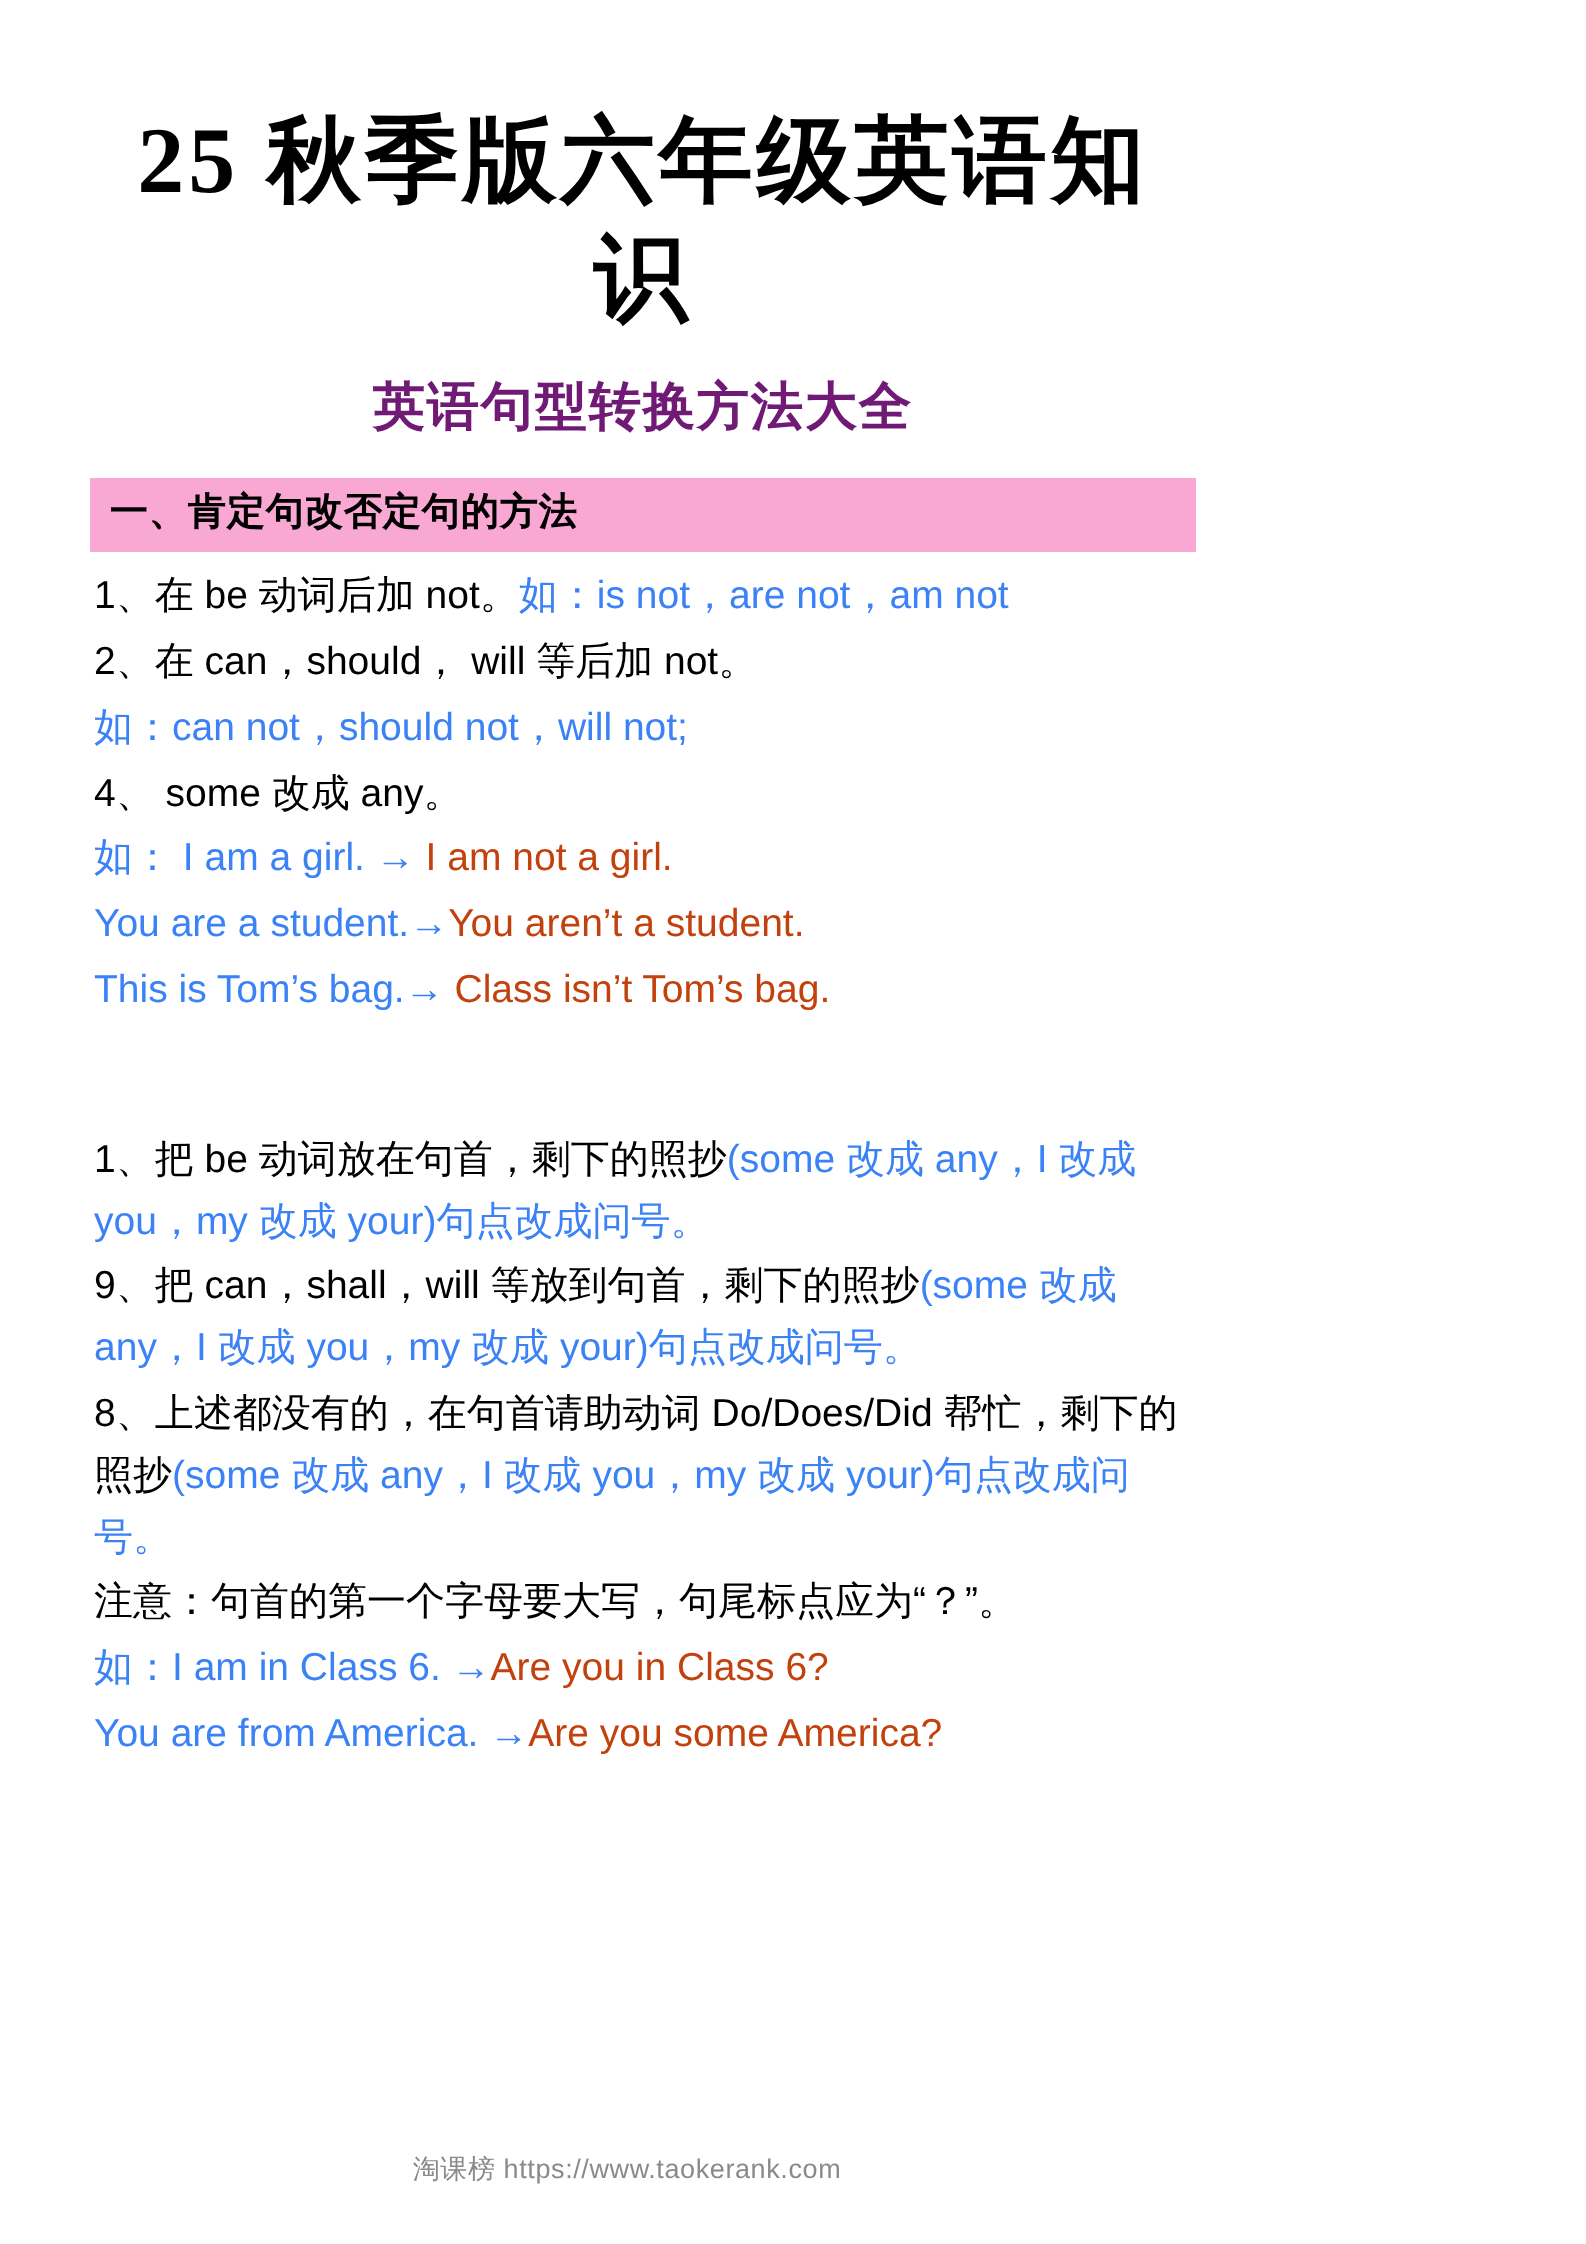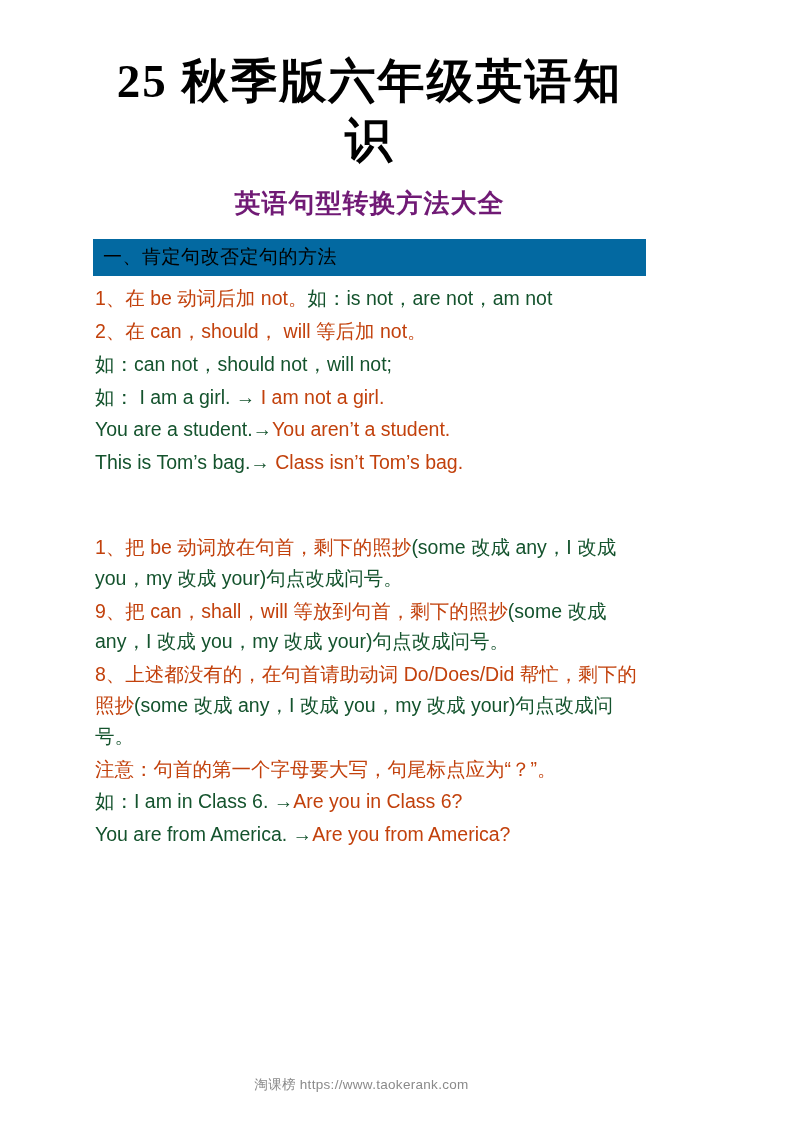--- a/index.html
+++ b/index.html
@@ -13,21 +13,20 @@
     font-family: "Liberation Sans", "DejaVu Sans", sans-serif;
     color: #000000;
     overflow: hidden;
   }
   .page {
     position: relative;
     width: 643px;
     height: 1122px;
     box-sizing: border-box;
     padding: 0 45px;
-    margin-left: 48px;
   }
   .doc-title {
     margin: 0;
     padding-top: 52px;
     text-align: center;
     font-family: "Liberation Serif", "DejaVu Serif", serif;
     font-weight: bold;
     font-size: 47px;
     letter-spacing: 2px;
     color: #000000;
@@ -40,46 +39,46 @@
     font-family: "Liberation Serif", "DejaVu Serif", serif;
     font-weight: bold;
     font-size: 26px;
     letter-spacing: 1px;
     color: #701a75;
   }
   .section {
     margin-top: 18px;
   }
   .section-header {
-    background: #0369a1;
-    font-weight: normal;
+    background: #f9a8d4;
+    font-weight: bold;
     font-size: 19px;
     color: #000000;
     padding: 7px 10px 8px 10px;
     line-height: 1.2;
     letter-spacing: 0.5px;
   }
   .lines {
     padding-top: 6px;
   }
   .line {
     font-size: 19.5px;
     line-height: 1.58;
     color: #000000;
     padding: 1px 2px;
     word-break: break-word;
   }
   .line .red {
-    color: #c2410c;
+    color: #000000;
   }
   .line .blue {
     color: #c2410c;
   }
   .line .black {
-    color: #14532d;
+    color: #3b82f6;
   }
   .gap {
     height: 28px;
   }
   .footer {
     position: absolute;
     left: 0;
     right: 16px;
     bottom: 28px;
     text-align: center;
@@ -96,32 +95,33 @@
   <h1 class="doc-title">25 秋季版六年级英语知识</h1>
   <div class="doc-subtitle">英语句型转换方法大全</div>
 
   <div id="sections-root">
       <div class="section">
         <div class="section-header">一、肯定句改否定句的方法</div>
         <div class="lines">
           <div class="line"><span class="red">1、在 be 动词后加 not。</span><span class="black">如：is not，are not，am not</span></div>
           <div class="line"><span class="red">2、在 can，should，  will 等后加 not。</span></div>
           <div class="line"><span class="black">如：can not，should not，will not;</span></div>
+          <div class="line"><span class="red">4、 some 改成 any。</span></div>
           <div class="line"><span class="black">如： I am a girl. → </span><span class="blue">I am not a girl.</span></div>
           <div class="line"><span class="black">You are a student.→</span><span class="blue">You aren’t a student.</span></div>
           <div class="line"><span class="black">This is Tom’s bag.→ </span><span class="blue">Class isn’t Tom’s bag.</span></div>
         </div>
       </div>
       <div class="gap"></div>
       <div class="section">
         <div class="lines">
           <div class="line"><span class="red">1、把 be 动词放在句首，剩下的照抄</span><span class="black">(some  改成 any，I 改成 you，my 改成 your)句点改成问号。</span></div>
           <div class="line"><span class="red">9、把 can，shall，will 等放到句首，剩下的照抄</span><span class="black">(some  改成 any，I 改成 you，my 改成 your)句点改成问号。</span></div>
           <div class="line"><span class="red">8、上述都没有的，在句首请助动词 Do/Does/Did 帮忙，剩下的照抄</span><span class="black">(some  改成 any，I 改成 you，my 改成 your)句点改成问号。</span></div>
           <div class="line"><span class="red">注意：句首的第一个字母要大写，句尾标点应为“？”。</span></div>
           <div class="line"><span class="black">如：I am in Class 6. →</span><span class="blue">Are you in Class 6?</span></div>
-          <div class="line"><span class="black">You are from America. →</span><span class="blue">Are you from  America?</span></div>
+          <div class="line"><span class="black">You are from America. →</span><span class="blue">Are you some  America?</span></div>
         </div>
       </div>
     </div>
 
   <div class="footer">淘课榜 https://www.taokerank.com</div>
 </div>
 
 </body></html>

